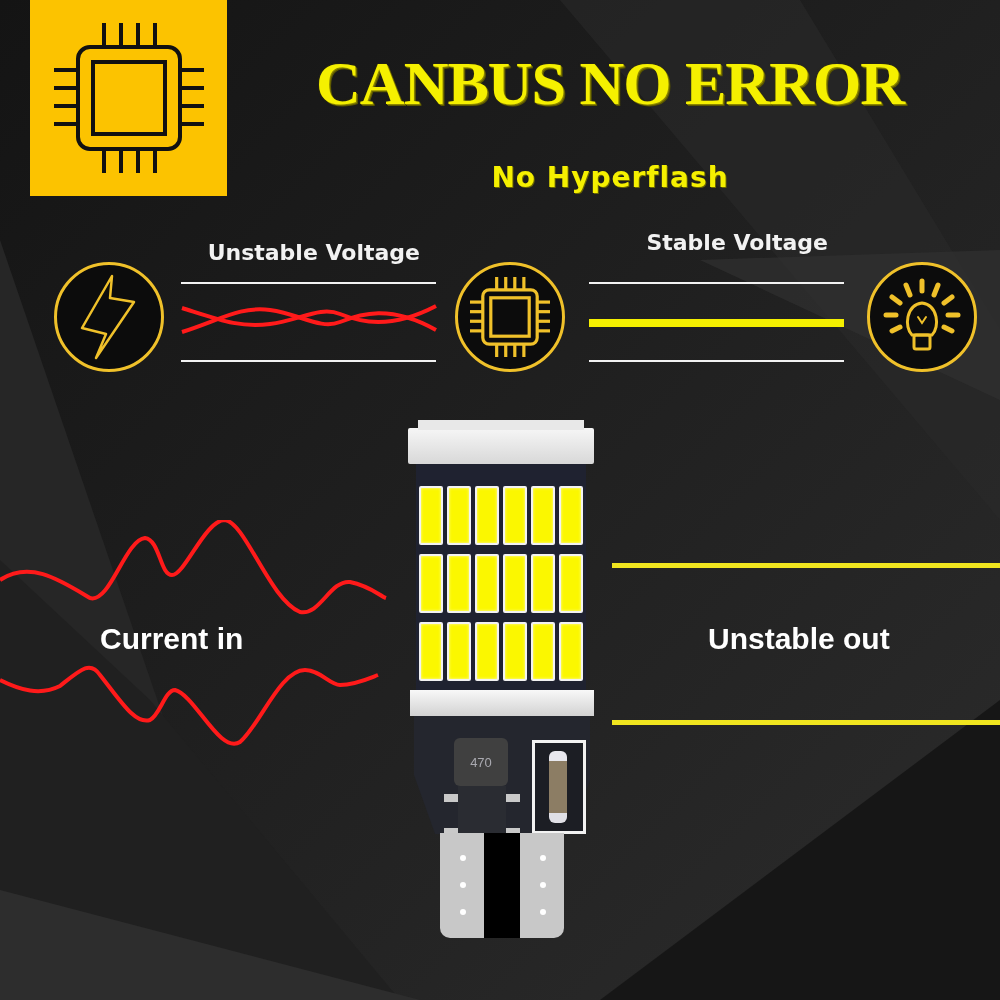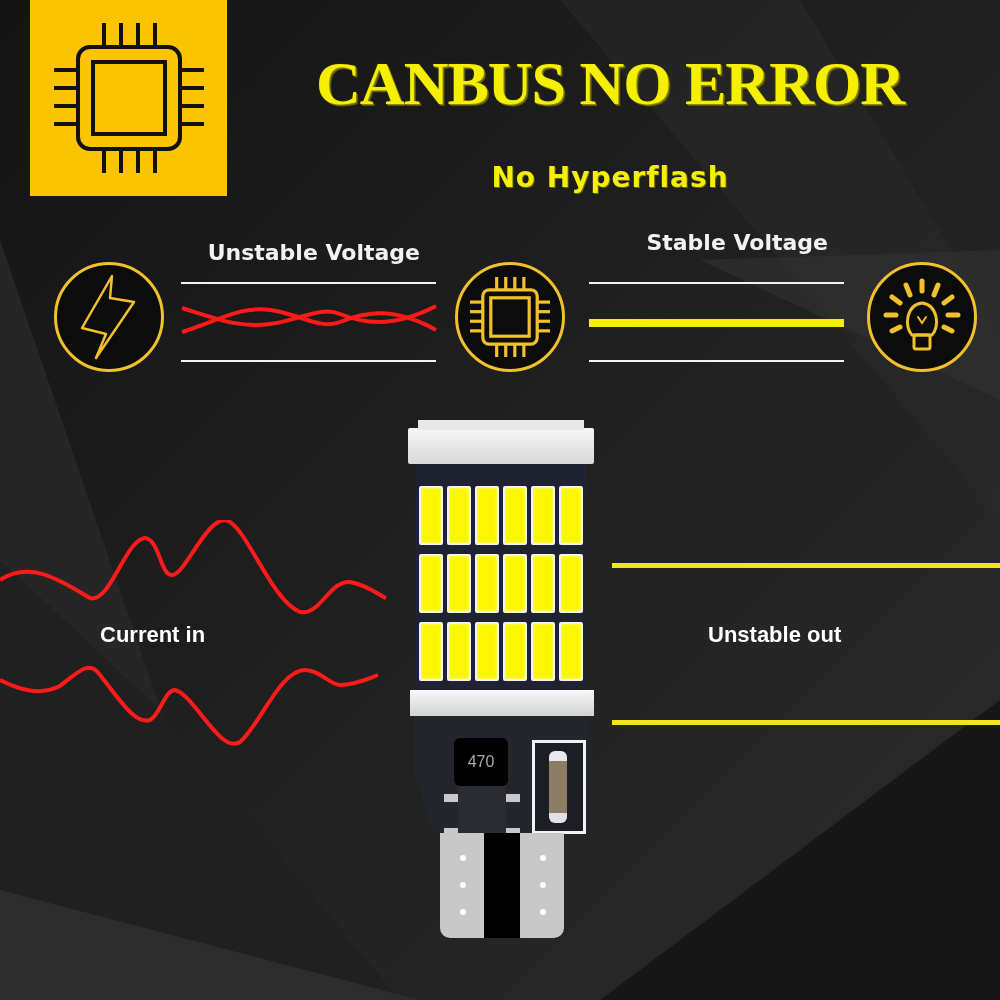--- a/index.html
+++ b/index.html
@@ -36,21 +36,21 @@
     font-family: "DejaVu Sans", sans-serif; text-align: right;
   }
   .circle {
     width: 104px; height: 104px; border-radius: 50%;
     background: #0c0c0c; border: 3px solid #f0c12a;
     display: flex; align-items: center; justify-content: center;
   }
   .hline { height: 2px; background: #f2f2f2; }
   .yline { height: 8px; background: #f5f000; }
   .current-label {
-    color: #fff; font-size: 22px; font-weight: bold;
+    color: #fff; font-size: 30px; font-weight: bold;
     font-family: "Liberation Sans", sans-serif;
   }
   .out-line { height: 5px; background: #f0e51f; }
 
   .bulb {
     left: 402px; top: 420px; width: 200px; height: 580px;
   }
   .cap-top {
     position: absolute; left: 6px; top: 8px; width: 186px; height: 36px;
     background: linear-gradient(#f6f6f6, #d8d8d8);
@@ -77,22 +77,22 @@
     position: absolute; left: 8px; top: 270px; width: 184px; height: 26px;
     background: linear-gradient(#f8f8f8, #d2d2d2);
   }
   .pcb-lower {
     position: absolute; left: 12px; top: 296px; width: 176px; height: 118px;
     background: #24262e;
     clip-path: polygon(0 0, 100% 0, 100% 55%, 88% 100%, 12% 100%, 0 50%);
   }
   .ic470 {
     position: absolute; left: 52px; top: 318px; width: 54px; height: 48px;
-    background: #000000; border-radius: 6px;
-    color: #a9a9b0; font-size: 16px; font-family: "Liberation Sans", sans-serif;
+    background: #404040; border-radius: 6px;
+    color: #a9a9b0; font-size: 13px; font-family: "Liberation Sans", sans-serif;
     display: flex; align-items: center; justify-content: center;
   }
   .ic-sq {
     position: absolute; left: 56px; top: 366px; width: 48px; height: 58px;
     background: #2a2c32;
   }
   .ic-pin { position: absolute; width: 14px; height: 8px; background: #c9c9c9; }
   .resistor-frame {
     position: absolute; left: 130px; top: 320px; width: 48px; height: 88px;
     border: 3px solid #f2f2f2; background: #1c1e24;

